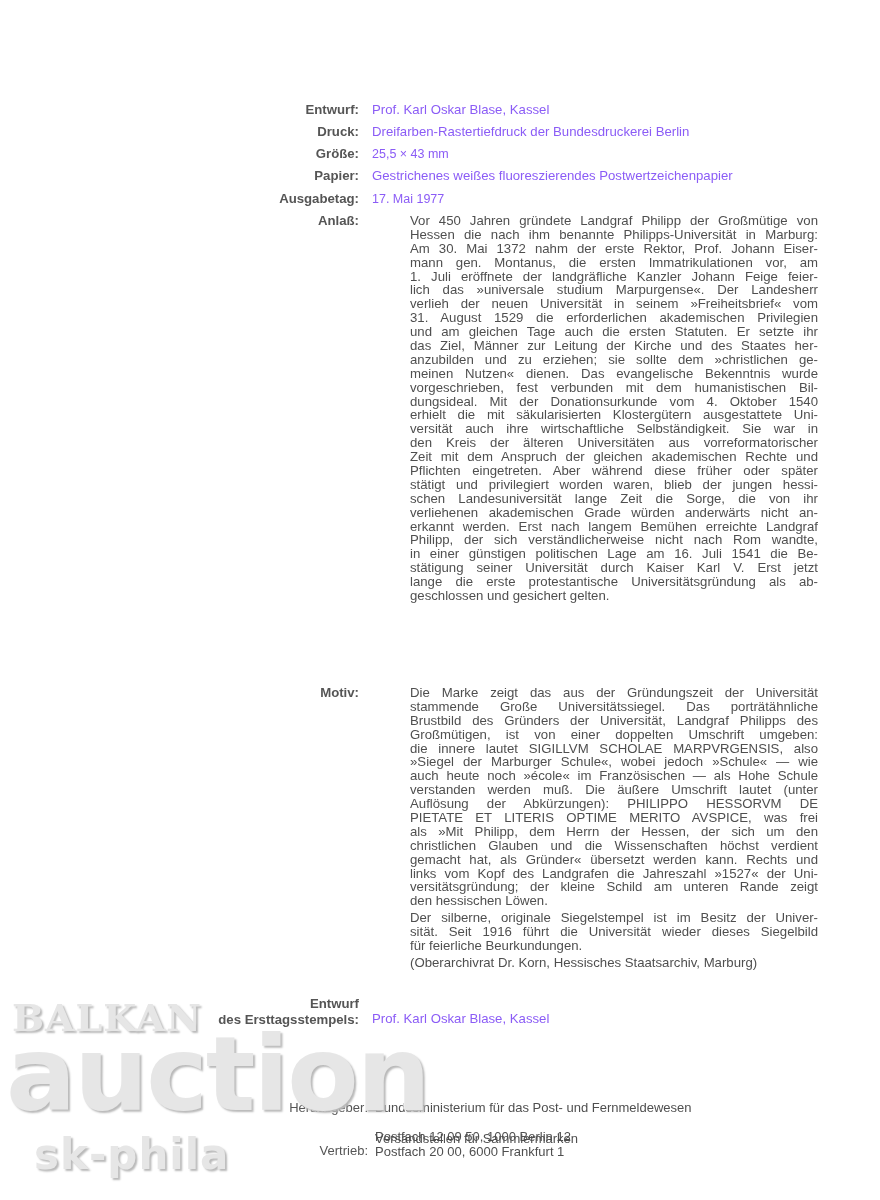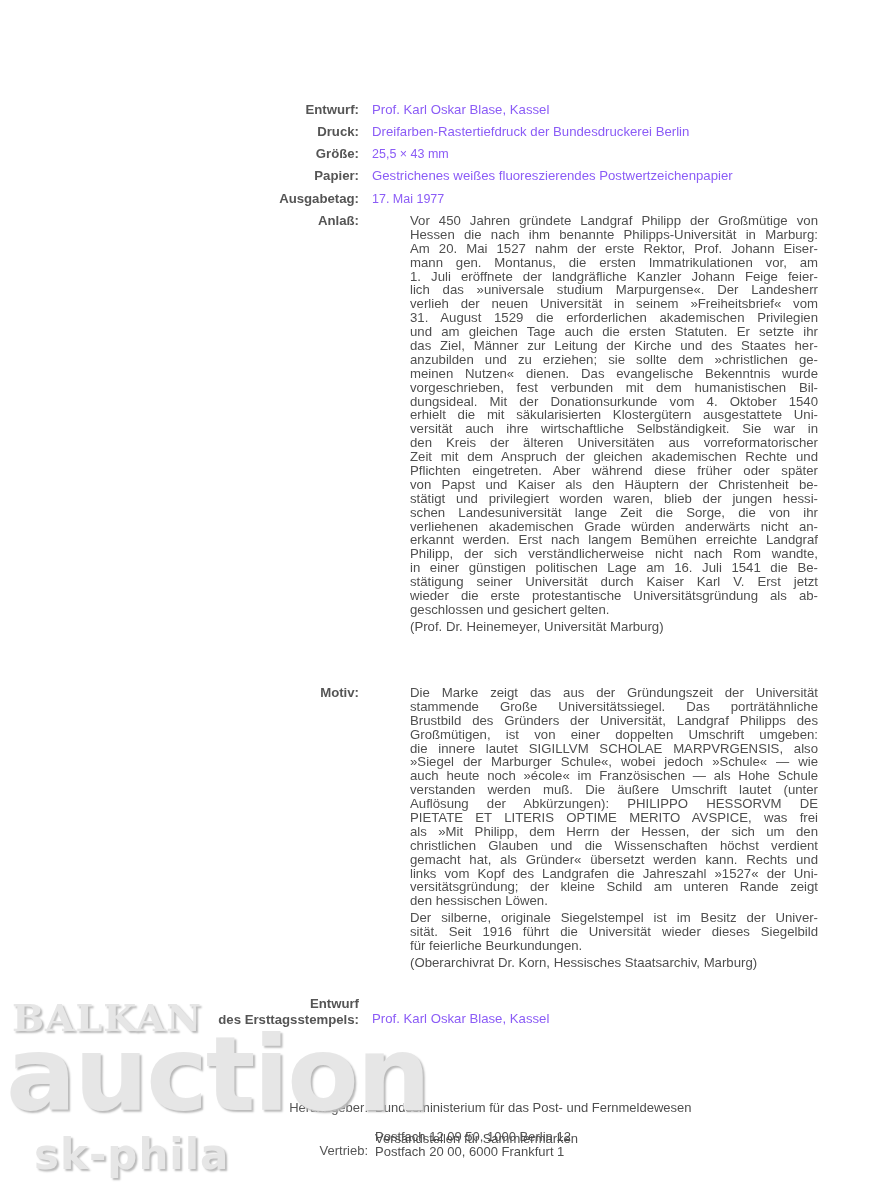--- a/index.html
+++ b/index.html
@@ -59,49 +59,47 @@
   <div class="row" style="top:189px;">
     <span class="lbl">Ausgabetag:</span>
     <span class="val" style="font-size:12.5px;">17. Mai 1977</span>
   </div>
 
   <div class="row" style="top:211px;">
     <span class="lbl">Anlaß:</span>
     <div class="para" style="top:3px;">
       <span class="ln">Vor 450 Jahren gründete Landgraf Philipp der Großmütige von</span>
       <span class="ln">Hessen die nach ihm benannte Philipps-Universität in Marburg:</span>
-      <span class="ln">Am 20. Mai 1527 nahm der erste Rektor, Prof. Johann Eiser-</span>
+      <span class="ln">Am 30. Mai 1372 nahm der erste Rektor, Prof. Johann Eiser-</span>
       <span class="ln">mann gen. Montanus, die ersten Immatrikulationen vor, am</span>
       <span class="ln">1. Juli eröffnete der landgräfliche Kanzler Johann Feige feier-</span>
       <span class="ln">lich das »universale studium Marpurgense«. Der Landesherr</span>
       <span class="ln">verlieh der neuen Universität in seinem »Freiheitsbrief« vom</span>
       <span class="ln">31. August 1529 die erforderlichen akademischen Privilegien</span>
       <span class="ln">und am gleichen Tage auch die ersten Statuten. Er setzte ihr</span>
       <span class="ln">das Ziel, Männer zur Leitung der Kirche und des Staates her-</span>
       <span class="ln">anzubilden und zu erziehen; sie sollte dem »christlichen ge-</span>
       <span class="ln">meinen Nutzen« dienen. Das evangelische Bekenntnis wurde</span>
       <span class="ln">vorgeschrieben, fest verbunden mit dem humanistischen Bil-</span>
       <span class="ln">dungsideal. Mit der Donationsurkunde vom 4. Oktober 1540</span>
       <span class="ln">erhielt die mit säkularisierten Klostergütern ausgestattete Uni-</span>
       <span class="ln">versität auch ihre wirtschaftliche Selbständigkeit. Sie war in</span>
       <span class="ln">den Kreis der älteren Universitäten aus vorreformatorischer</span>
       <span class="ln">Zeit mit dem Anspruch der gleichen akademischen Rechte und</span>
       <span class="ln">Pflichten eingetreten. Aber während diese früher oder später</span>
-      <span class="ln">von Papst und Kaiser als den Häuptern der Christenheit be-</span>
       <span class="ln">stätigt und privilegiert worden waren, blieb der jungen hessi-</span>
       <span class="ln">schen Landesuniversität lange Zeit die Sorge, die von ihr</span>
       <span class="ln">verliehenen akademischen Grade würden anderwärts nicht an-</span>
       <span class="ln">erkannt werden. Erst nach langem Bemühen erreichte Landgraf</span>
       <span class="ln">Philipp, der sich verständlicherweise nicht nach Rom wandte,</span>
       <span class="ln">in einer günstigen politischen Lage am 16. Juli 1541 die Be-</span>
       <span class="ln">stätigung seiner Universität durch Kaiser Karl V. Erst jetzt</span>
-      <span class="ln">wieder die erste protestantische Universitätsgründung als ab-</span>
+      <span class="ln">lange die erste protestantische Universitätsgründung als ab-</span>
       <span class="ln last">geschlossen und gesichert gelten.</span>
       <span class="gap"></span>
-      <span class="ln last">(Prof. Dr. Heinemeyer, Universität Marburg)</span>
     </div>
   </div>
 
   <div class="row" style="top:683px;">
     <span class="lbl">Motiv:</span>
     <div class="para" style="top:3px;">
       <span class="ln">Die Marke zeigt das aus der Gründungszeit der Universität</span>
       <span class="ln">stammende Große Universitätssiegel. Das porträtähnliche</span>
       <span class="ln">Brustbild des Gründers der Universität, Landgraf Philipps des</span>
       <span class="ln">Großmütigen, ist von einer doppelten Umschrift umgeben:</span>

